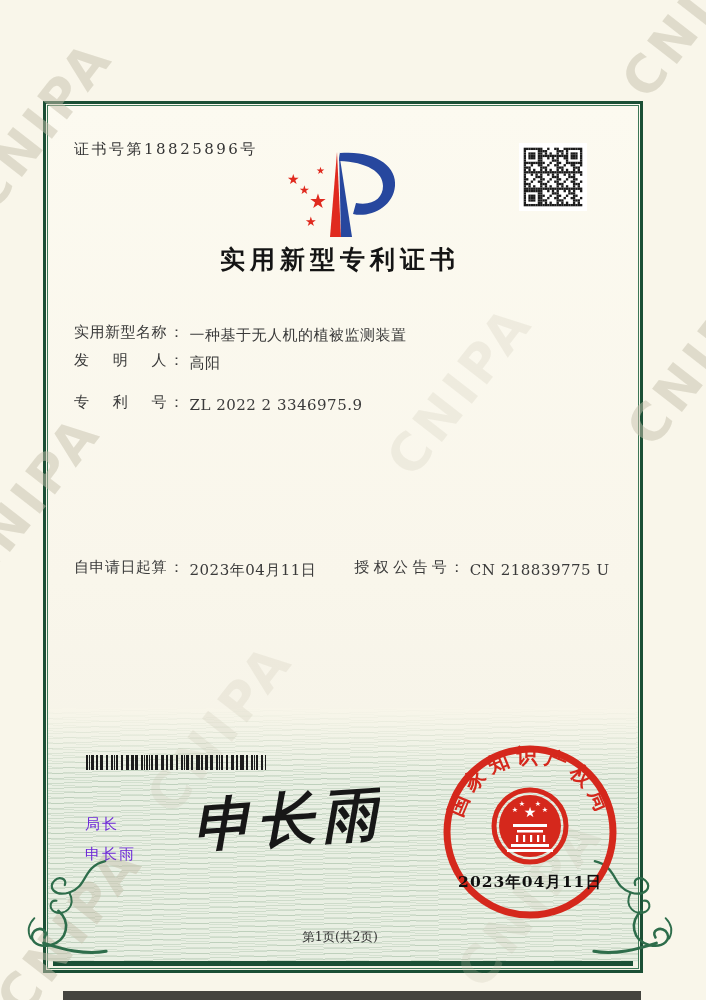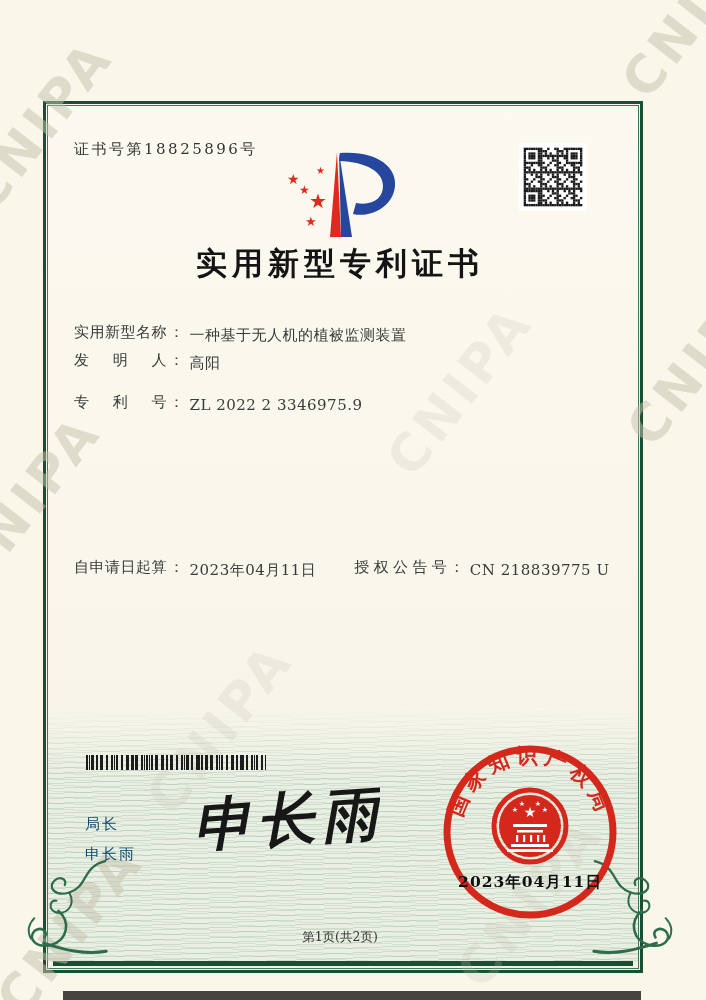--- a/index.html
+++ b/index.html
@@ -20,36 +20,36 @@
       background-color:#e9efe3;
       background-image:
         linear-gradient(180deg,rgba(249,246,234,.95) 0,rgba(249,246,234,0) 70px),
         repeating-linear-gradient(178deg,rgba(140,172,142,.30) 0 1px,rgba(0,0,0,0) 1px 5px),
         repeating-linear-gradient(182.5deg,rgba(140,172,142,.22) 0 1px,rgba(0,0,0,0) 1px 6px);}
   .bottom-bar{position:absolute;left:7px;right:7px;bottom:4px;height:5px;background:#1b4f35;}
   .flourish{position:absolute;z-index:2;width:92px;height:114px;}
   
   .z{z-index:2;}
   .cert-no{left:74px;top:140px;font-size:15px;letter-spacing:2.5px;color:#333;}
-  .title{left:43px;top:243px;width:594px;text-align:center;font-size:31px;font-weight:700;
+  .title{left:43px;top:243px;width:594px;text-align:center;font-size:25px;font-weight:700;
          letter-spacing:5px;color:#141414;}
   .frow{left:74px;width:562px;font-size:15px;color:#3a3a3a;letter-spacing:.5px;}
   .flabel{display:inline-block;width:93px;text-align:justify;text-align-last:justify;vertical-align:top;}
   .colon{display:inline-block;margin:0 5px 0 2px;vertical-align:top;}
   .fvalue{display:inline-block;vertical-align:top;max-width:440px;line-height:25px;}
   .paras{left:73px;top:596px;width:536px;font-size:13.2px;line-height:1.82;
          font-style:italic;letter-spacing:.8px;color:#35352f;}
   .paras p{margin:0 0 5px 0;text-indent:2em;}
   .barcode{left:86px;top:755px;width:180px;height:15px;
       background-image:
         repeating-linear-gradient(90deg,#1c1c1c 0 2px,rgba(0,0,0,0) 2px 5px),
         repeating-linear-gradient(90deg,#1c1c1c 0 1px,rgba(0,0,0,0) 1px 7px),
         repeating-linear-gradient(90deg,rgba(0,0,0,0) 0 3px,#1c1c1c 3px 4px,rgba(0,0,0,0) 4px 11px);}
   .sig-label{left:85px;font-family:"DejaVu Sans","Liberation Sans",sans-serif;
-             font-size:15px;letter-spacing:2px;color:#0c4a6e;}
+             font-size:15px;letter-spacing:2px;color:#6d28d9;}
   .qr-box{left:519px;top:143px;width:68px;height:68px;background:#fff;}
   .footer-page{left:43px;top:929px;width:594px;text-align:center;font-size:12.5px;color:#333;}
   .footer-note{left:0;top:968px;width:706px;text-align:center;font-size:15px;font-style:italic;
                letter-spacing:2px;color:#23231f;}
   .edge-strip{left:63px;top:991px;width:578px;height:9px;background:#45443f;}
 </style>
 </head>
 <body>
 
 <div class="page">

